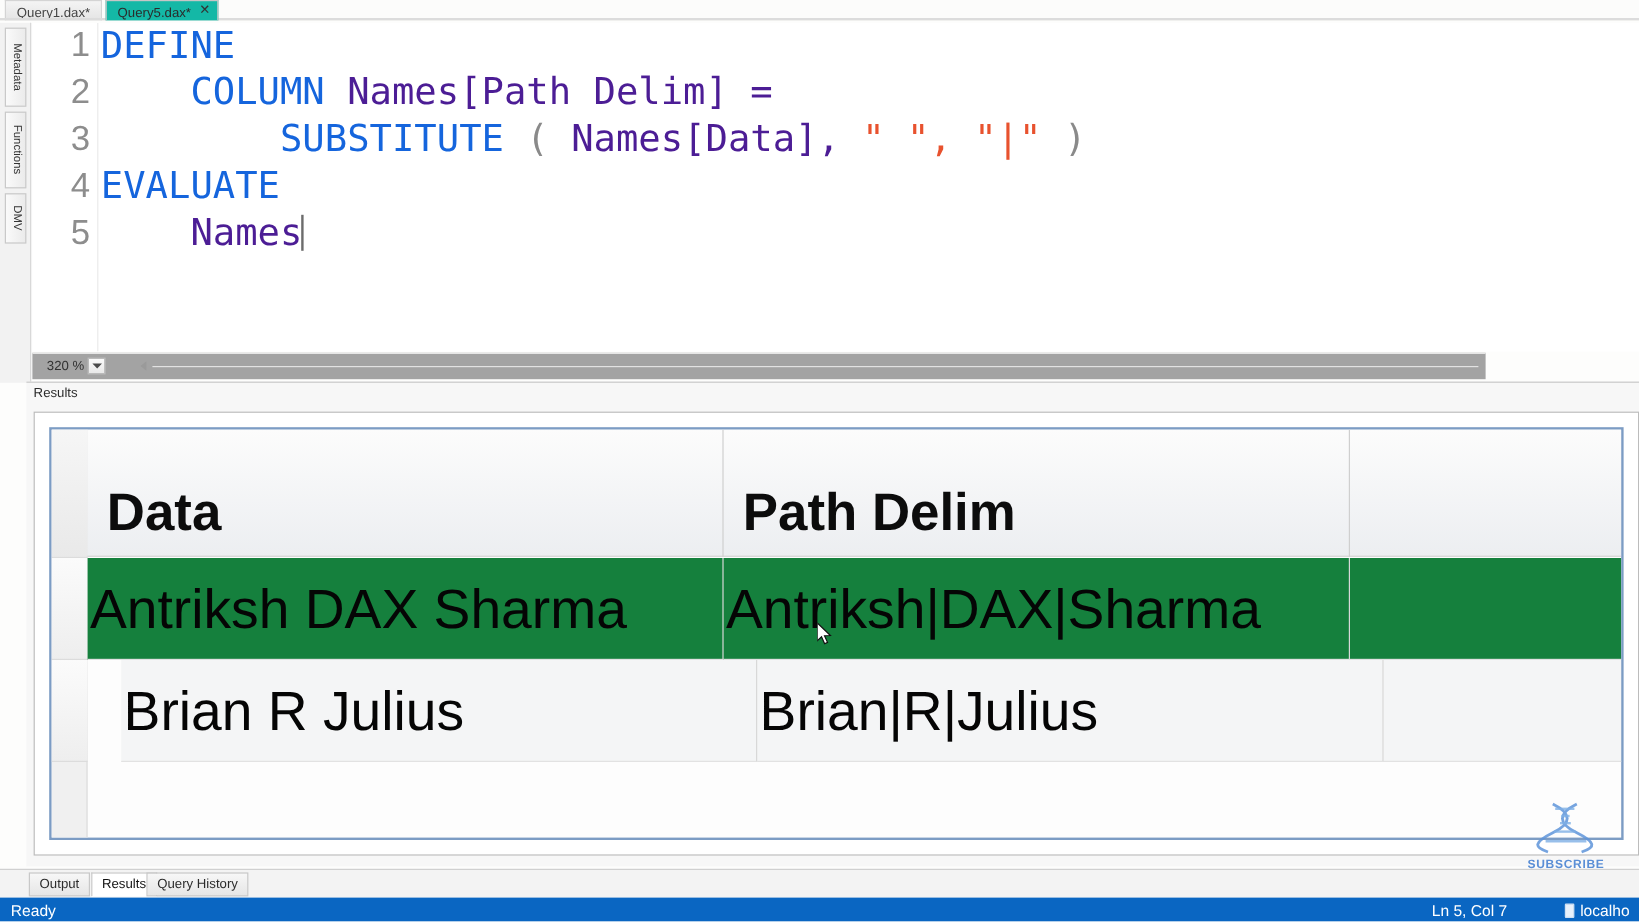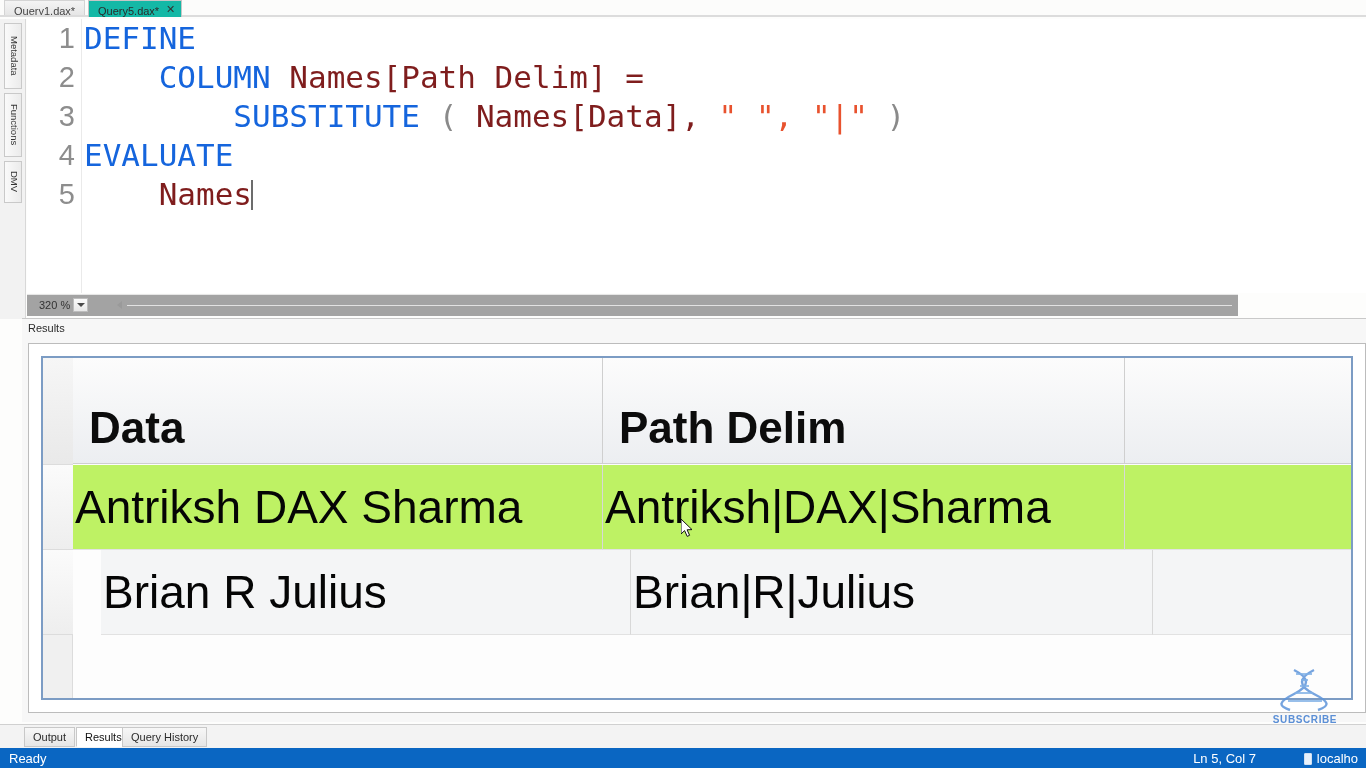--- a/index.html
+++ b/index.html
@@ -120,21 +120,21 @@
     font-family: "Liberation Sans", sans-serif;
     font-size: 29px;
   }
   .ltext {
     position: absolute;
     left: 57px; top: 0;
   }
   .kw { color: #1565dd; }
   .str { color: #e8522e; }
   .punc { color: #8a8a8a; }
-  .ident { color: #7f1d1d; }
+  .ident { color: #4c1d95; }
   .caret {
     display: inline-block;
     width: 2px;
     height: 30px;
     background: #6c6c6c;
     vertical-align: -5px;
     margin-left: -1px;
   }
 
   
@@ -246,21 +246,21 @@
     padding-left: 16px;
     border-right: 1px solid #cfcfcf;
     overflow: hidden;
     white-space: nowrap;
   }
   .data-row {
     position: absolute;
     left: 0; right: 0;
     height: 85px;
   }
-  .data-row.r0 { top: 107px; background: #bef264; }
+  .data-row.r0 { top: 107px; background: #15803d; }
   .data-row.r1 { top: 192px; background: #f4f5f6; margin-left: 28px; }
   .data-cell {
     position: absolute;
     top: 0; height: 85px;
     line-height: 85px;
     font-family: "Liberation Sans", sans-serif;
     font-size: 46px;
     color: #050505;
     padding-left: 2px;
     border-right: 1px solid #d8d8d8;

